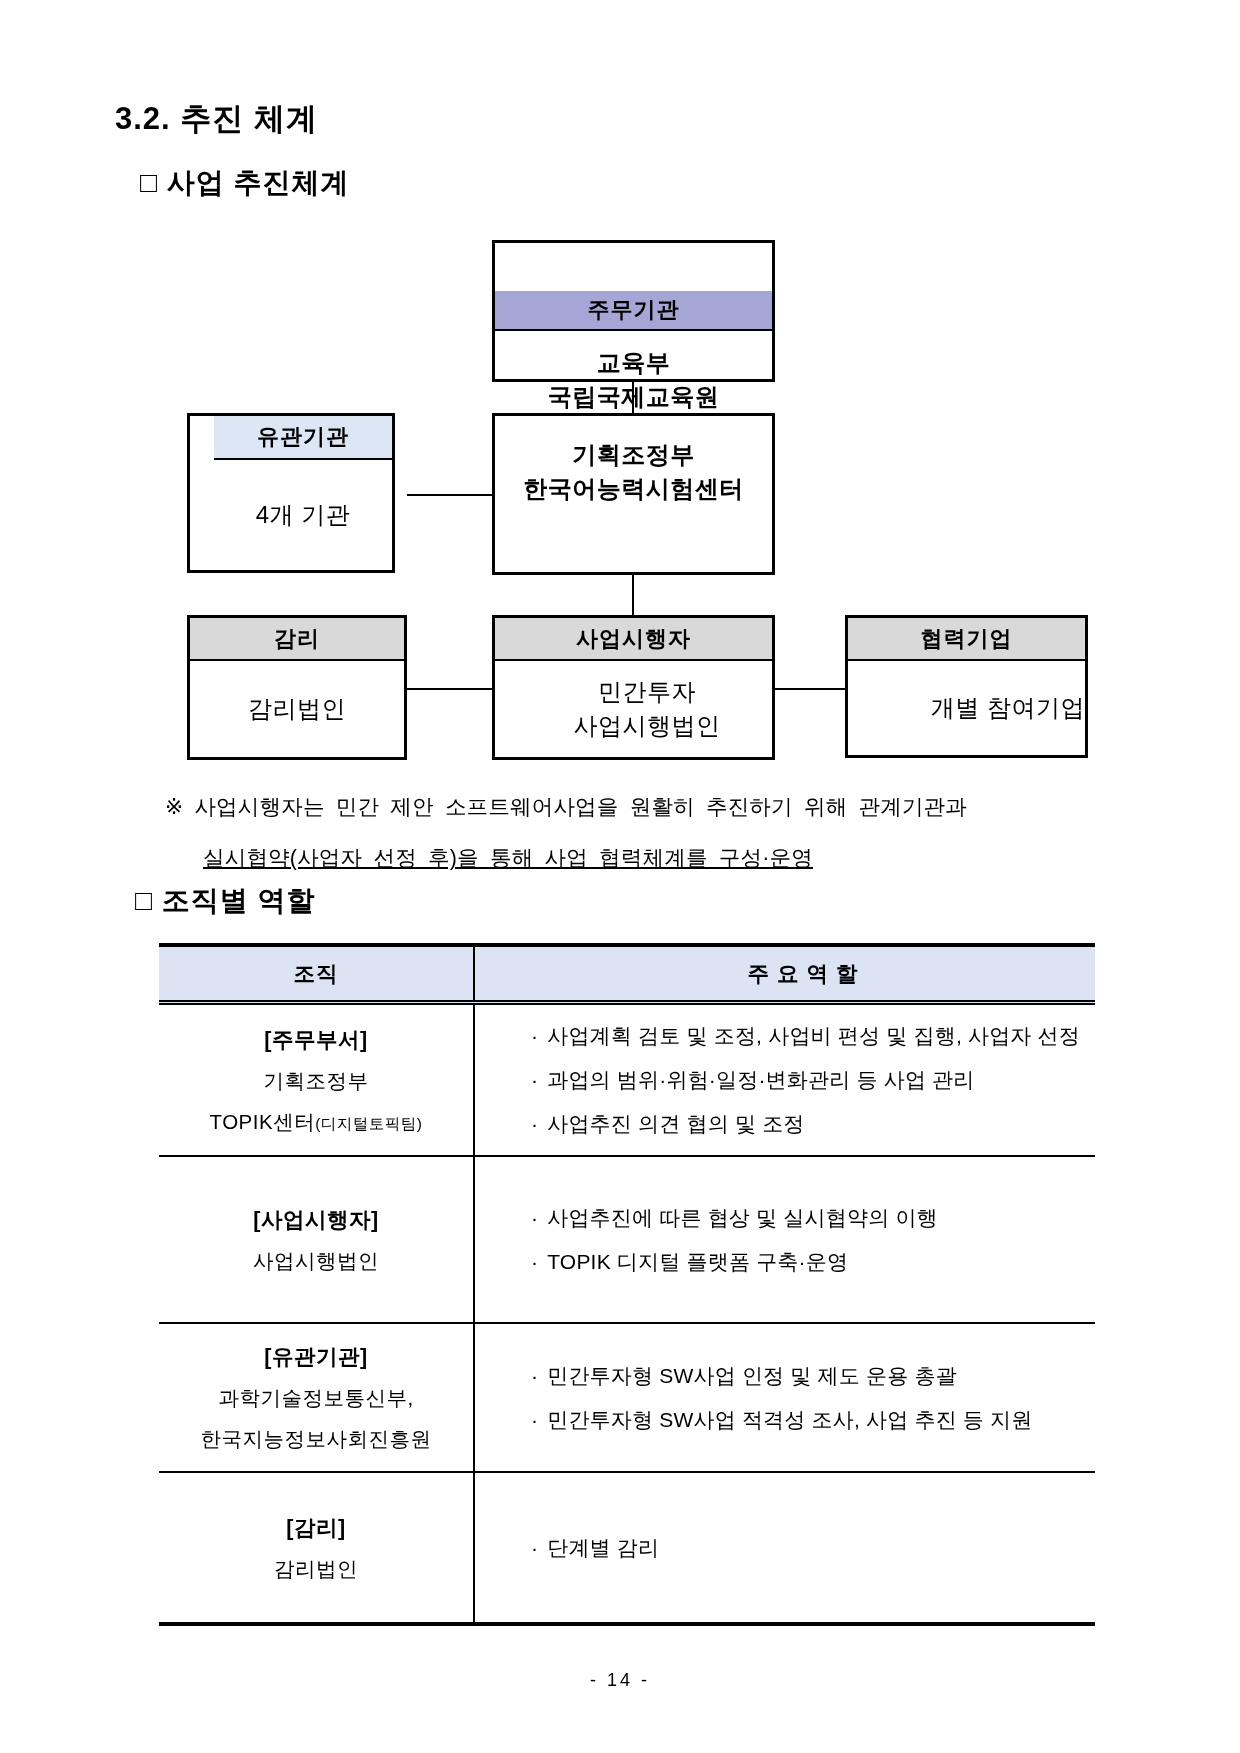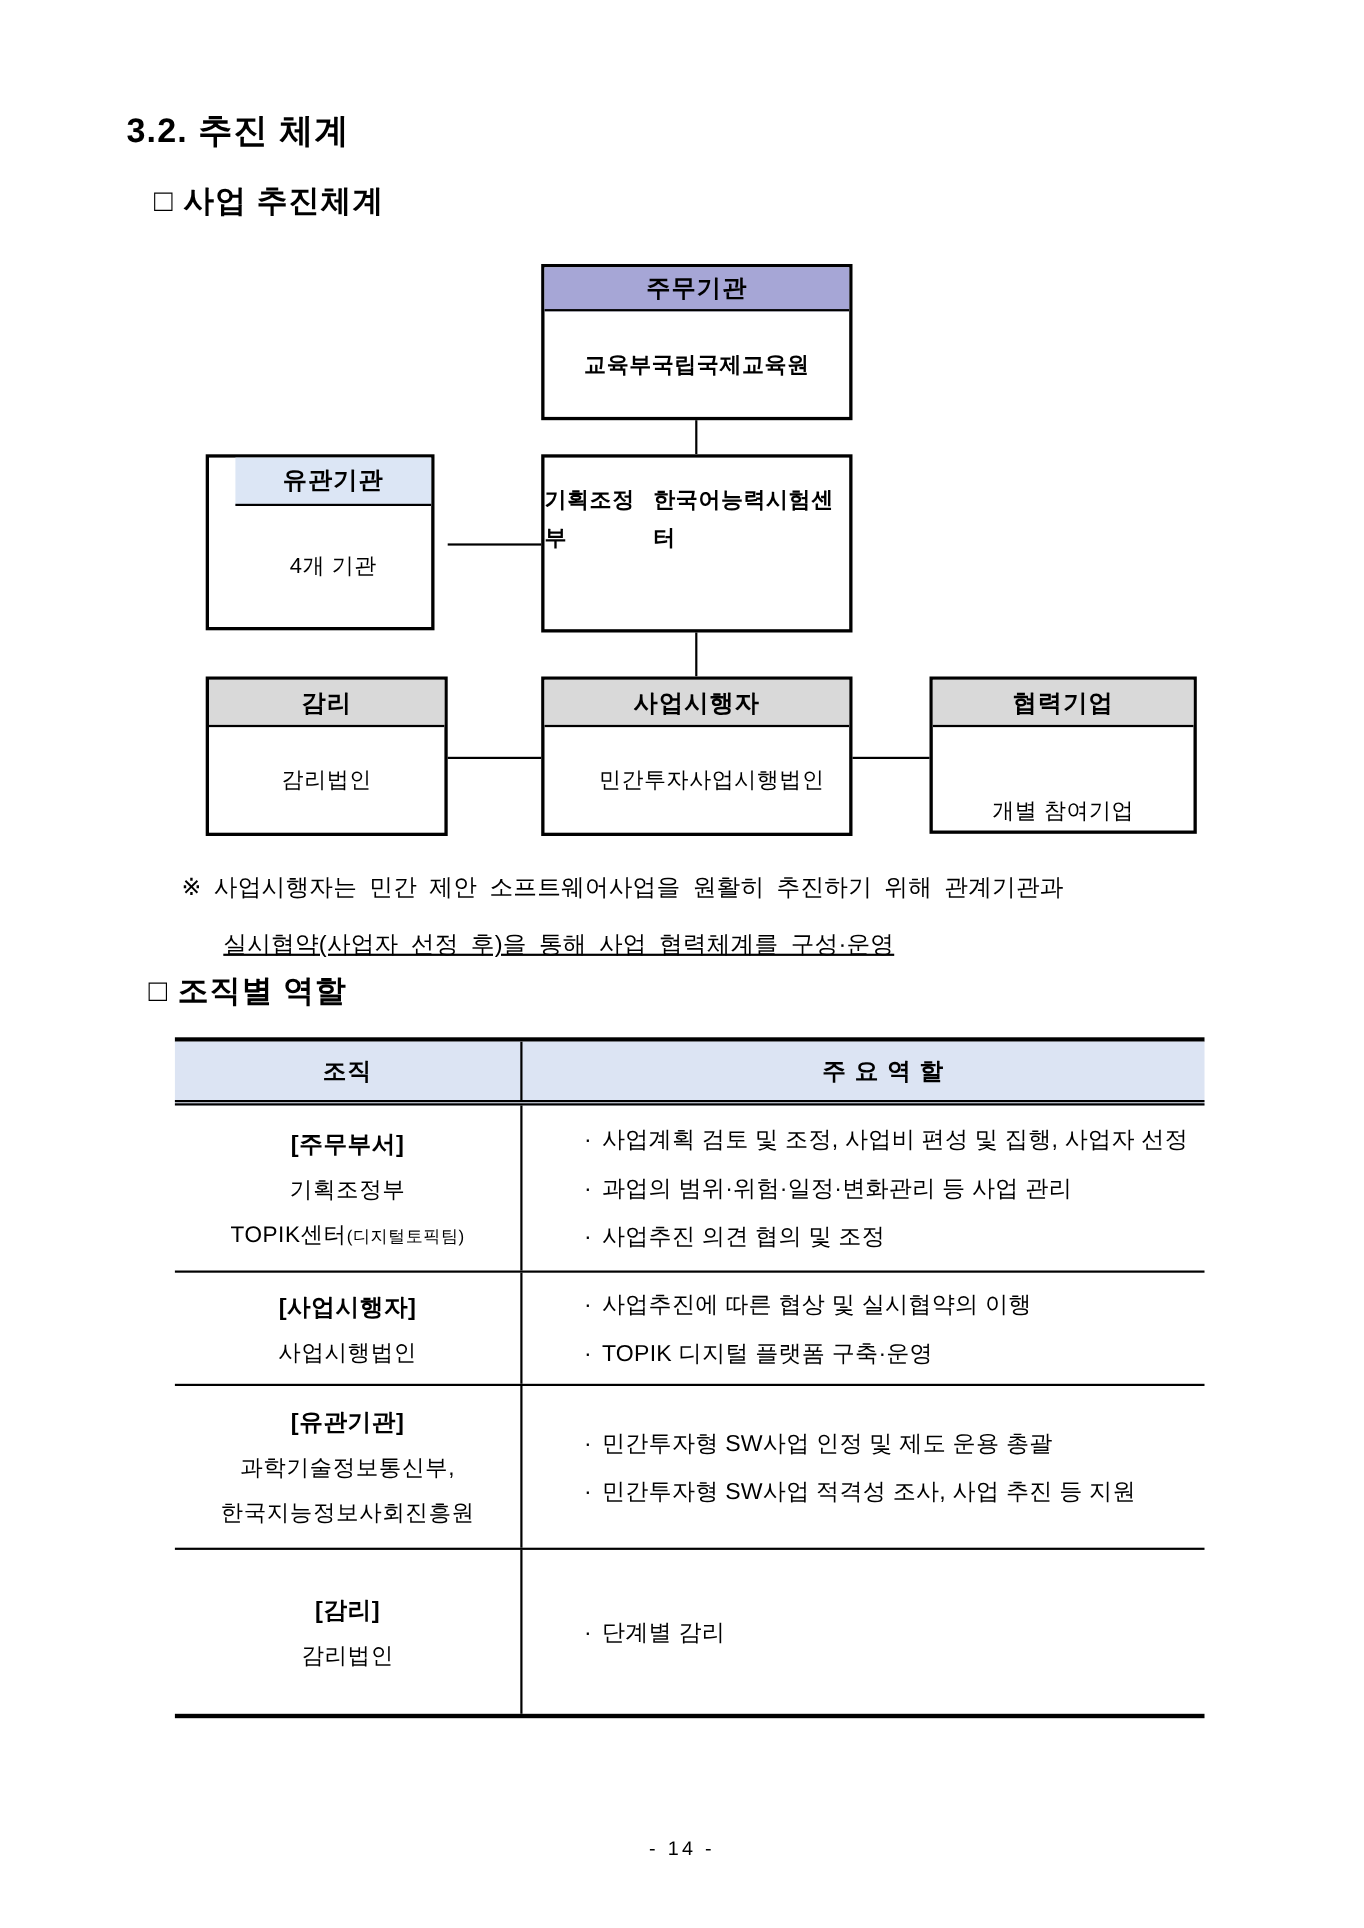--- a/index.html
+++ b/index.html
@@ -9,22 +9,22 @@
 
   .main-title { position:absolute; left:115px; top:98px; font-size:31px; font-weight:bold; letter-spacing:1px; }
   .sec-heading { position:absolute; font-size:28px; font-weight:bold; letter-spacing:1px; }
   .sec-heading.h1 { left:140px; top:164px; }
   .sec-heading.h2 { left:135px; top:882px; }
 
   
   .dbox { position:absolute; border:3px solid #000; background:#fff; }
   .dbox-header { border-bottom:2px solid #000; display:flex; align-items:center; justify-content:center;
                  font-weight:bold; font-size:22px; letter-spacing:1px; }
-  .dbox-body { display:flex; flex-direction:row; align-items:center; justify-content:center;
-               font-size:20px; line-height:34px; letter-spacing:0.5px; }
+  .dbox-body { display:flex; flex-direction:column; align-items:center; justify-content:center;
+               font-size:24px; line-height:34px; letter-spacing:0.5px; }
   .dbox-body.bold { font-weight:bold; }
   .hdr-purple { background:#a6a6d6; }
   .hdr-blue   { background:#dce6f5; }
   .hdr-gray   { background:#d9d9d9; }
   .vline { position:absolute; width:2px; background:#000; }
   .hline { position:absolute; height:2px; background:#000; }
 
   .note { position:absolute; left:165px; top:782px; width:950px; font-size:21.5px; line-height:51px;
           letter-spacing:0.2px; word-spacing:5px; }
   .note .note-line2 { padding-left:38px;text-decoration:underline; }
@@ -42,38 +42,38 @@
   .tr.body:last-child { border-bottom:none; }
   .td-org { width:316px; border-right:2px solid #000; display:flex; flex-direction:column;
             align-items:center; justify-content:center; gap:13px; text-align:center;
             font-size:20.5px; letter-spacing:0.5px; }
   .td-org .org-title { font-weight:bold; font-size:21.5px; }
   .td-org .org-sub { font-size:15.5px; }
   .td-roles { flex:1; display:flex; flex-direction:column; justify-content:center; gap:16px;
               padding:16px 10px 16px 20px; font-size:21px; letter-spacing:0.2px; }
   .role-line { display:flex; align-items:baseline; }
   .role-line .bullet { margin-right:9px; font-size:21px; }
-  .row-h1 { height:152px; } .row-h2 { height:103px; } .row-h3 { height:149px; } .row-h4 { height:149px; }
+  .row-h1 { height:152px; } .row-h2 { height:167px; } .row-h3 { height:149px; } .row-h4 { height:149px; }
 
   .footer { position:absolute; left:0; top:1670px; width:100%; text-align:center; font-size:18px;
             letter-spacing:3px; }
 </style>
 </head>
 <body>
 
 <div class="page">
 
   <div class="main-title">3.2. 추진 체계</div>
 
   <div class="sec-heading h1">□ 사업 추진체계</div>
 
   <div>
 
     <div class="dbox" style="left:492px; top:240px; width:283px; height:142px;">
-      <div class="dbox-header hdr-purple" style="height:40px;">주무기관</div>
+      <div class="dbox-header hdr-purple" style="height:40px;margin-top:48px;">주무기관</div>
       <div class="dbox-body bold" style="height:97px;">
         <div>교육부</div>
         <div>국립국제교육원</div>
       </div>
     </div>
 
     <div class="vline" style="left:632px; top:382px; height:31px;"></div>
 
     <div class="dbox" style="left:187px; top:413px; width:208px; height:160px;padding-left:24px;">
       <div class="dbox-header hdr-blue" style="height:44px;">유관기관</div>

